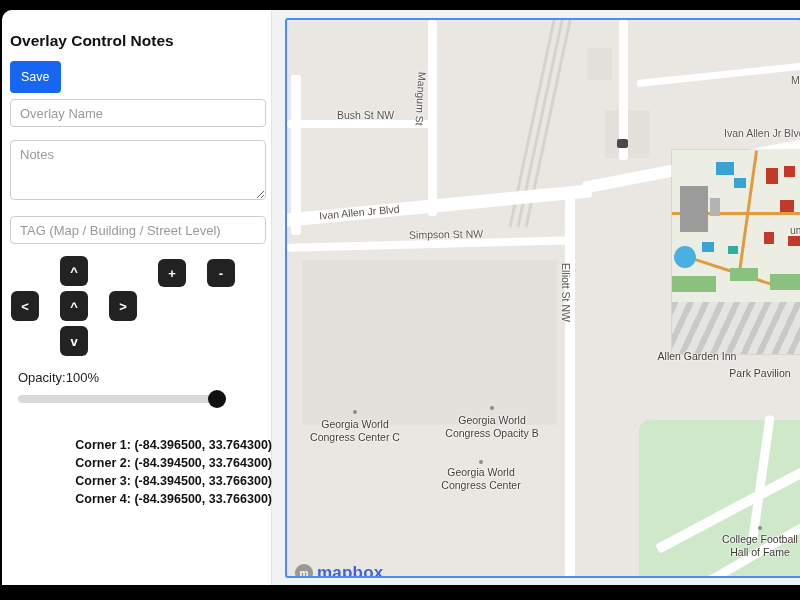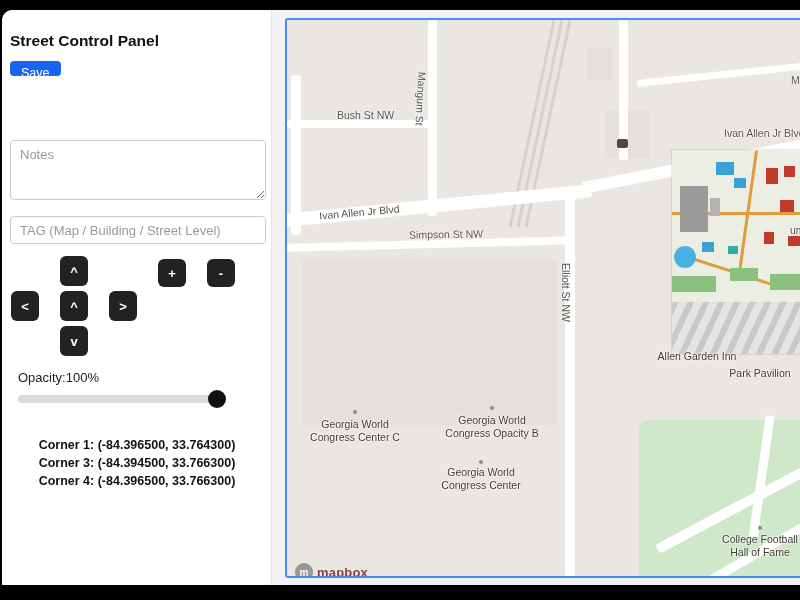--- a/index.html
+++ b/index.html
@@ -7,41 +7,41 @@
   .screen { position:relative; width:800px; height:600px; background:#000; overflow:hidden; }
   .content { position:absolute; left:2px; top:10px; right:0; bottom:15px;
              background:#f1f2f4; border-top-left-radius:10px; overflow:hidden; }
 
   
   .panel { position:absolute; left:0; top:0; bottom:0; width:270px; background:#fff;
            border-top-left-radius:10px; border-right:1px solid #e4e4e4; }
   .panel-title { position:absolute; left:8px; top:22px; font-size:15.5px; font-weight:700; color:#111; }
   .btn-row { position:absolute; left:8px; top:51px; display:flex; gap:8px; }
   .btn { background:#1766f2; color:#fff; border:none; border-radius:4px; font-size:12.5px;
-         padding:6px 11px; height:15px; line-height:13px; cursor:pointer; font-family:"Liberation Sans",sans-serif; }
+         padding:6px 11px; height:32px; line-height:13px; cursor:pointer; font-family:"Liberation Sans",sans-serif; }
   .tinput { position:absolute; left:8px; width:256px; height:28px; border:1px solid #ccc; border-radius:4px;
             font-size:13px; padding:0 9px; color:#333; font-family:"Liberation Sans",sans-serif; }
   .tinput::placeholder, .tarea::placeholder { color:#9a9a9a; }
   .tarea { position:absolute; left:8px; top:130px; width:256px; height:60px; border:1px solid #ccc;
            border-radius:4px; font-size:13px; padding:6px 9px; color:#333; resize:both;
            font-family:"Liberation Sans",sans-serif; }
   .dpad { position:absolute; left:8px; top:246px; width:256px; height:104px; }
   .dkey { position:absolute; width:28px; height:30px; background:#222; color:#fff; border:none;
           border-radius:6px; font-size:13px; font-weight:700; cursor:pointer;
           display:flex; align-items:center; justify-content:center; font-family:"Liberation Sans",sans-serif; }
   .dkey.small { height:28px; }
   .k-up { left:50px; top:0; } .k-plus { left:148px; top:3px; } .k-minus { left:197px; top:3px; }
   .k-left { left:1px; top:35px; } .k-center { left:50px; top:35px; } .k-right { left:99px; top:35px; }
   .k-down { left:50px; top:70px; }
   .opacity-row { position:absolute; left:16px; top:360px; font-size:13px; color:#222; }
   .slider { position:absolute; left:16px; top:385px; width:206px; height:8px; background:#d9d9d9;
             border-radius:4px; cursor:pointer; }
   .slider-knob { position:absolute; right:-2px; top:-5px; width:18px; height:18px; border-radius:50%;
                  background:#111; cursor:pointer; }
-  .corners { position:absolute; left:0; top:426px; width:270px; text-align:center; }
+  .corners { position:absolute; left:0; top:426px; width:270px; text-align:right; }
   .corner-line { font-size:12.5px; font-weight:700; color:#111; line-height:18px; }
 
   
   .map { position:absolute; left:283px; top:8px; width:517px; height:560px; background:#eae7e2;
          border:2px solid #4a8cf7; border-radius:3px; overflow:hidden; }
   .bld { position:absolute; background:#e4e1dc; }
   .road { position:absolute; background:#fff; border-radius:3px; }
   .rail { position:absolute; background:#d6d3ce; width:3px; }
   .green { position:absolute; background:#cfe8c9; border-radius:10px; }
   .mlabel { position:absolute; font-size:10.5px; color:#56524b; white-space:nowrap;
@@ -59,35 +59,36 @@
   .o-orange { background:#e19a3c; }
   .o-gray { background:#9b9b9b; } .o-gray2 { background:#b3b3b3; }
   .o-blue { background:#3aa3d6; } .o-teal { background:#2fae9f; }
   .o-red { background:#c23a2c; } .o-green { background:#8bc17e; }
   .o-hwy { background:repeating-linear-gradient(115deg,#c9c9c9 0 6px,#e4e4e1 6px 14px); }
 
   .logo { position:absolute; left:8px; top:543px; display:flex; align-items:center; gap:4px; z-index:7;
           opacity:.85; cursor:pointer; }
   .logo-circle { width:18px; height:18px; border-radius:50%; background:#8a8a8a; color:#fff;
                  font-size:10px; font-weight:700; display:flex; align-items:center; justify-content:center; }
-  .logo-text { font-size:13px; font-weight:700; color:#7f1d1d; letter-spacing:.2px; }
+  .logo-text { font-size:17px; font-weight:700; color:#1d4ed8; letter-spacing:.2px; }
 </style>
 </head>
 <body>
 
 <div class="screen">
   <div class="content">
 
     <div class="panel">
-      <div class="panel-title">Street Control Panel</div>
+      <div class="panel-title">Overlay Control Notes</div>
 
       <div class="btn-row">
         <button class="btn">Save</button>
       </div>
 
+      <input class="tinput" style="top: 89px;" type="text" placeholder="Overlay Name">
 
       <textarea class="tarea" placeholder="Notes" style=""></textarea>
 
       <input class="tinput" style="top: 206px;" type="text" placeholder="TAG (Map / Building / Street Level)">
 
       <div class="dpad">
         <button class="dkey k-up">^</button>
         <button class="dkey k-plus small">+</button>
         <button class="dkey k-minus small">-</button>
         <button class="dkey k-left">&lt;</button>
@@ -99,20 +100,21 @@
       <div class="opacity-row">
         <span>Opacity:</span><span>100%</span>
       </div>
 
       <div class="slider">
         <div class="slider-knob"></div>
       </div>
 
       <div class="corners">
         <div class="corner-line">Corner 1: (-84.396500, 33.764300)</div>
+        <div class="corner-line">Corner 2: (-84.394500, 33.764300)</div>
         <div class="corner-line">Corner 3: (-84.394500, 33.766300)</div>
         <div class="corner-line">Corner 4: (-84.396500, 33.766300)</div>
       </div>
     </div>
 
     <div class="map">
 
       <div class="bld" style="left:15px;top:240px;width:255px;height:165px;"></div>
       <div class="bld" style="left:318px;top:90px;width:45px;height:48px;"></div>
       <div class="bld" style="left:300px;top:28px;width:25px;height:32px;"></div>

